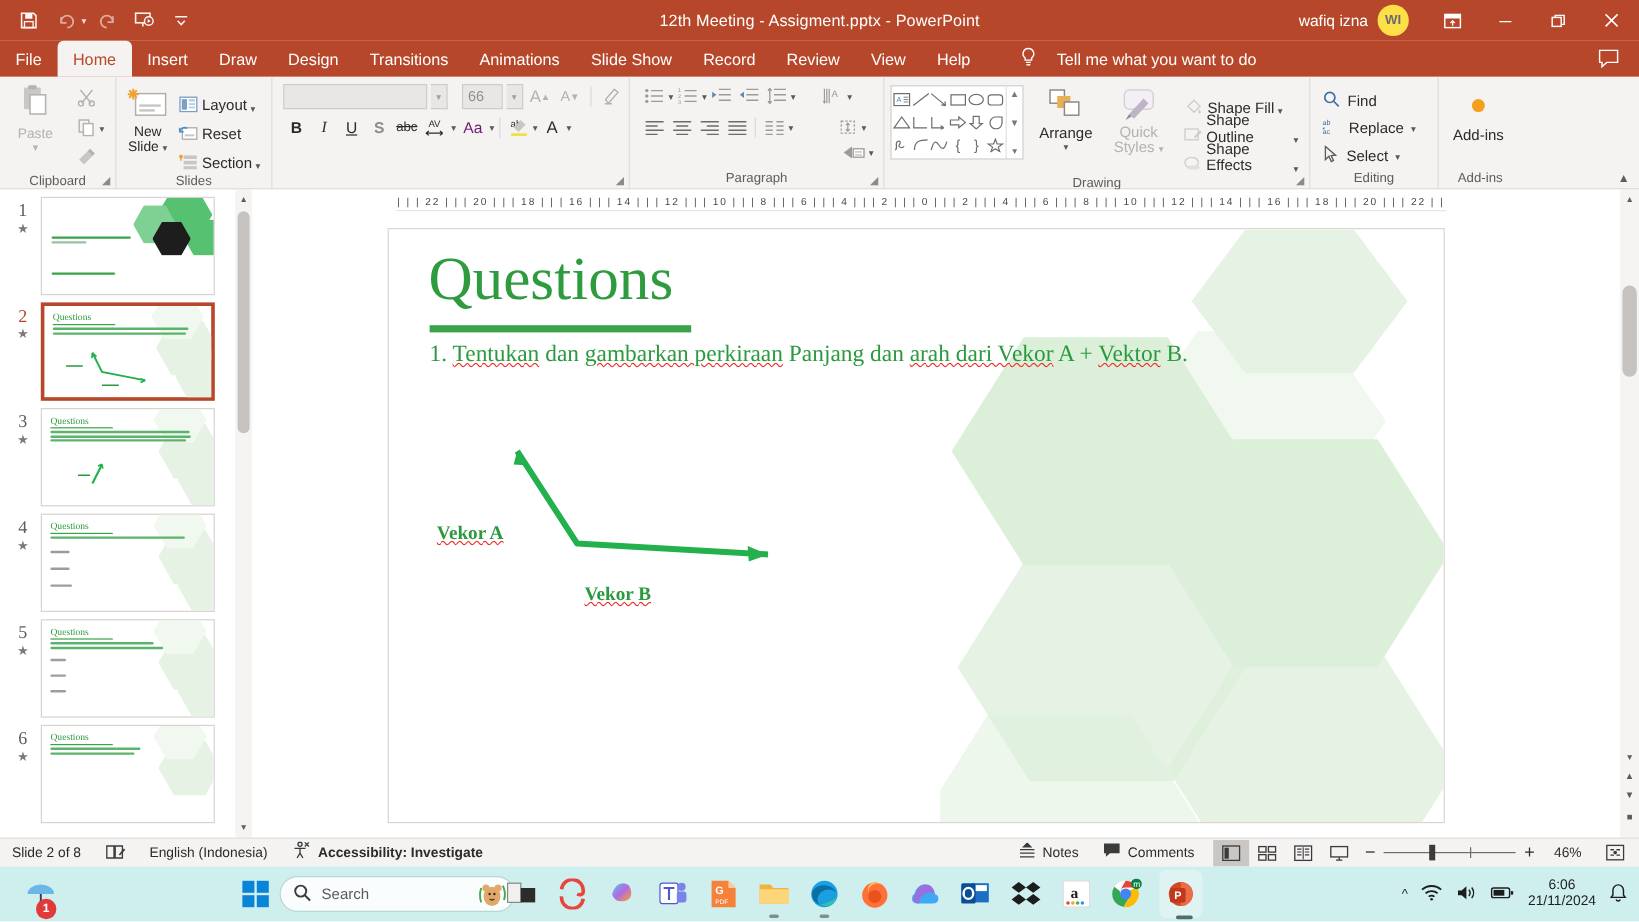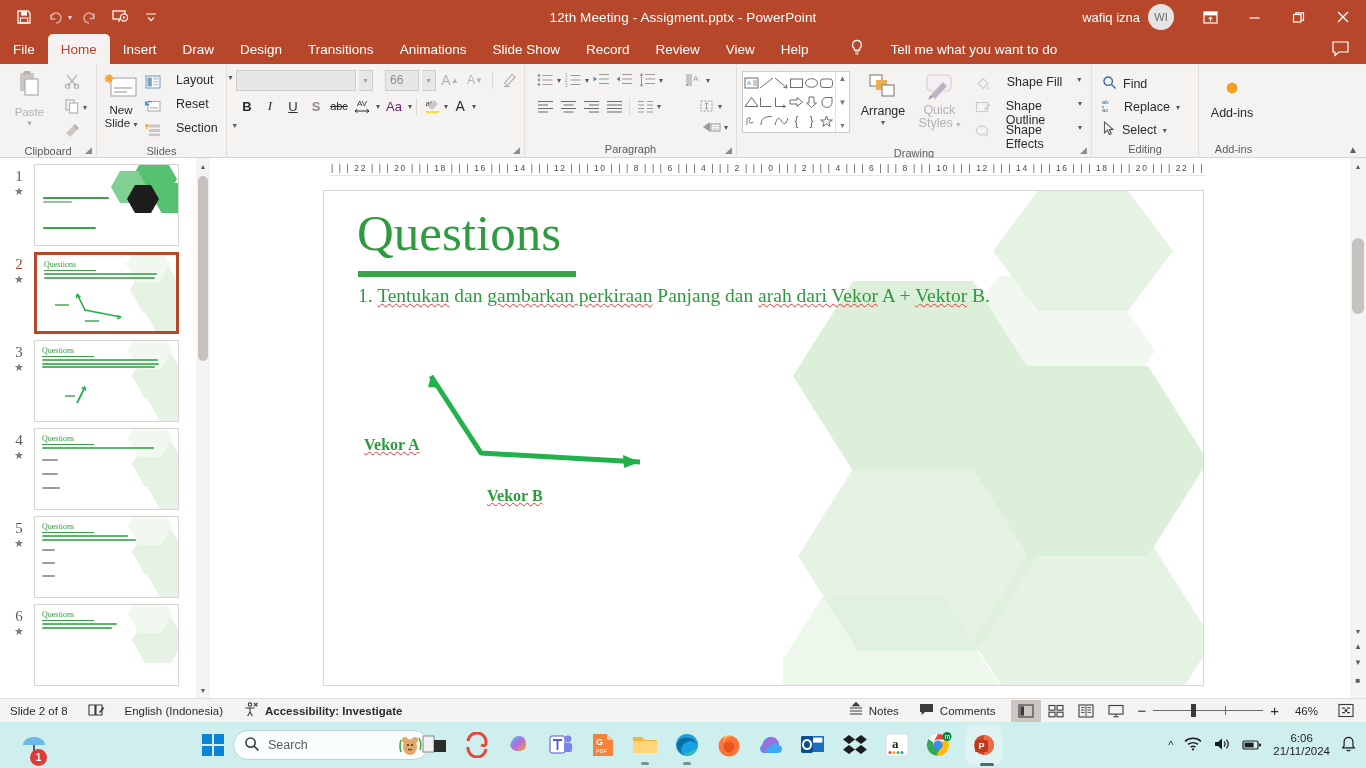--- a/index.html
+++ b/index.html
@@ -25,43 +25,43 @@
   .qat-btn.dim { opacity:.55; }
   .qat-caret { font-size:8px; opacity:.8; margin-left:-4px; }
   .tb-title {
     position:absolute; left:0; top:0; width:1366px; height:34px;
     display:flex; align-items:center; justify-content:center;
     font-size:13.5px; letter-spacing:.1px; pointer-events:none;
   }
   .tb-right { position:absolute; right:0; top:0; height:34px; display:flex; align-items:center; }
   .tb-user { display:flex; align-items:center; gap:8px; margin-right:14px; font-size:13px; }
   .avatar {
-    width:26px; height:26px; border-radius:50%; background:#e5e5e5; color:#6b6b6b;
-    display:flex; align-items:center; justify-content:center; font-size:11px; font-weight:400;
+    width:26px; height:26px; border-radius:50%; background:#fde047; color:#6b6b6b;
+    display:flex; align-items:center; justify-content:center; font-size:11px; font-weight:700;
   }
   .tb-icon {
     width:44px; height:34px; display:flex; align-items:center; justify-content:center;
     font-size:14px; color:#fff;
   }
   .tb-icon.close { width:46px; }
   .tb-icon svg { display:block; }
 
   
   .tabstrip {
     position:absolute; left:0; top:34px; width:1366px; height:30px;
     background:#b7472a; color:#fff;
   }
   .tabs { display:flex; align-items:stretch; height:30px; }
   .tab {
     padding:0 13px; height:30px; display:flex; align-items:center;
     font-size:13.5px; color:#fff; white-space:nowrap;
   }
   .tab.active { background:#f4f3f2; color:#b7472a; border-radius:5px 5px 0 0; }
   .tellme {
-    display:flex; align-items:center; gap:27px; margin-left:28px;
+    display:flex; align-items:center; gap:17px; margin-left:28px;
     font-size:13.5px; color:#fff; white-space:nowrap;
   }
   .tb-comment-right { position:absolute; right:16px; top:6px; color:#fff; }
 
   
   .ribbon {
     position:absolute; left:0; top:64px; width:1366px; height:94px;
     background:#f4f3f2; border-bottom:1px solid #d6d3d1;
     display:flex; align-items:stretch;
   }
@@ -85,21 +85,21 @@
   .paste-lbl { font-size:11.5px; color:#b5b2b0; margin-top:2px; }
   .paste-caret { font-size:9px; color:#b5b2b0; line-height:10px; }
   .clip-small { display:flex; flex-direction:column; justify-content:flex-start; gap:3px; padding-top:4px; }
   .csrow { display:flex; align-items:center; gap:3px; height:22px; color:#b5b2b0; font-size:14px; }
 
   
   .newslide { display:flex; flex-direction:column; align-items:center; width:56px; padding-top:3px; }
   .ns-ico { width:38px; height:30px; position:relative; }
   .ns-lbl { font-size:11.5px; color:#2b2b2b; text-align:center; line-height:13px; margin-top:2px; }
   .slide-btns { display:flex; flex-direction:column; gap:2px; padding-top:4px; }
-  .sbtn { display:flex; align-items:flex-start; gap:15px; height:22px; padding:0 4px; font-size:12.5px; color:#2b2b2b; }
+  .sbtn { display:flex; align-items:flex-end; gap:3px; height:22px; padding:0 4px; font-size:12.5px; color:#2b2b2b; }
   .sbtn .gi { width:17px; height:17px; display:flex; align-items:center; justify-content:center; }
   .car { font-size:8px; color:#595959; }
 
   
   .font-grp-body { flex-direction:column; gap:4px; padding:2px 4px 0 4px; }
   .fontrow1 { display:flex; align-items:center; gap:3px; }
   .fname {
     width:120px; height:21px; background:#e9e7e6; border:1px solid #cfcdcb;
     display:flex; align-items:center; padding:0 4px; font-size:12px; color:#9a9a9a;
   }

